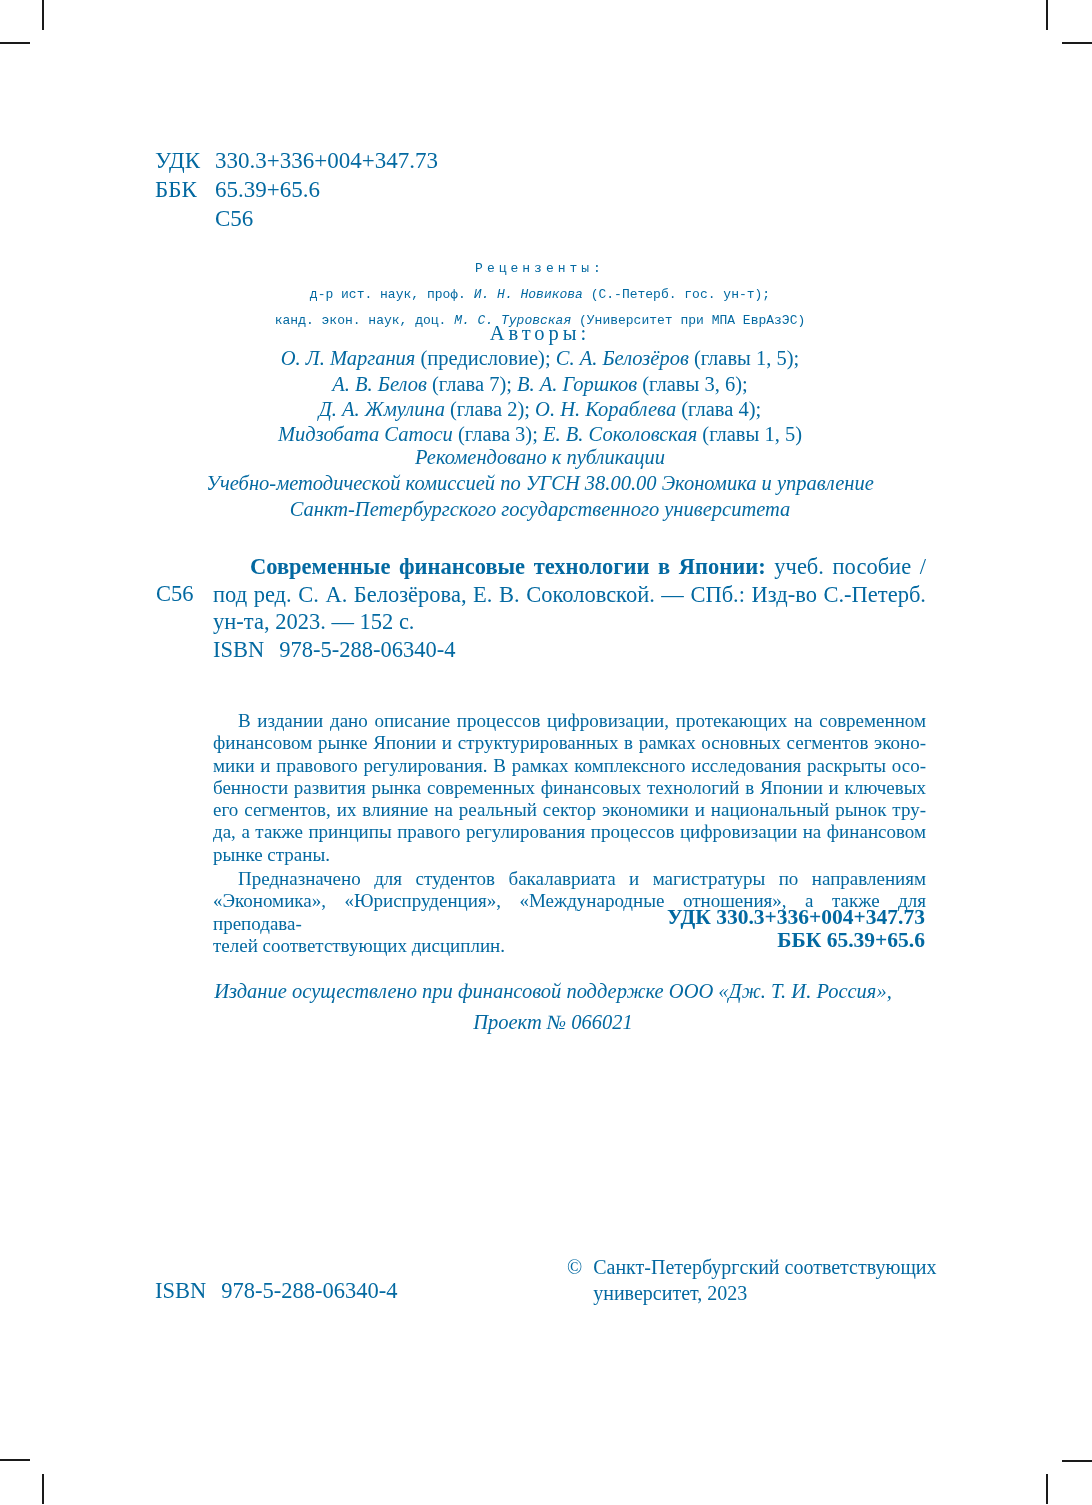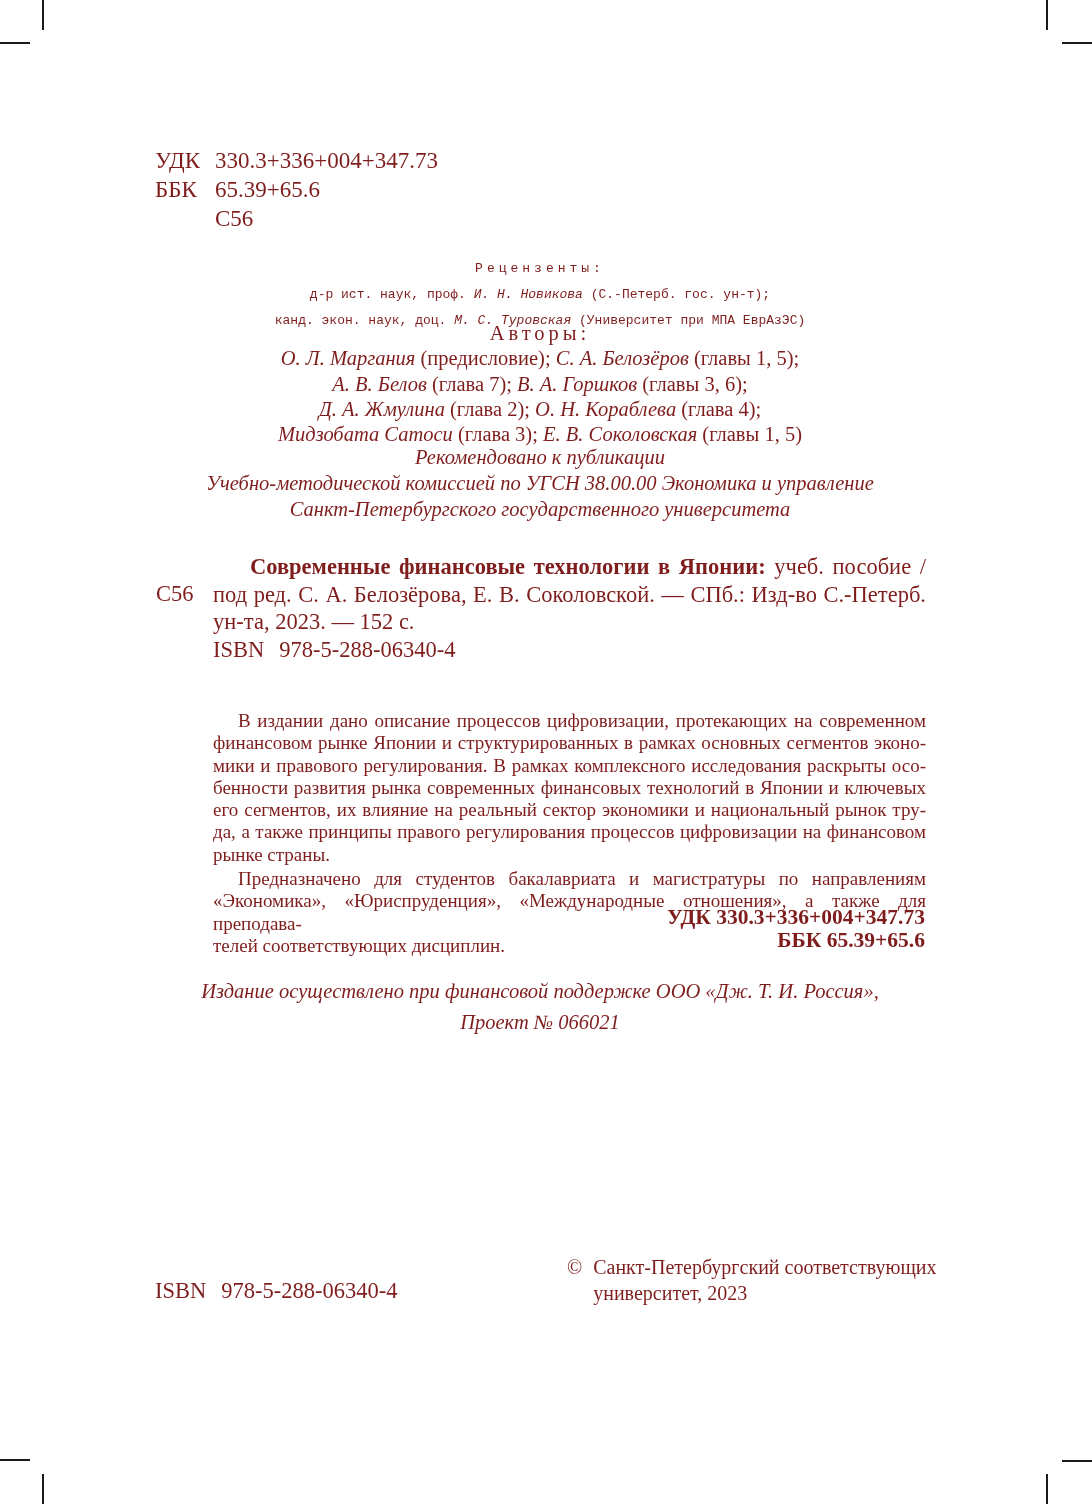--- a/index.html
+++ b/index.html
@@ -1,21 +1,21 @@
 <!DOCTYPE html>
 <html lang="ru"><head>
 <meta charset="utf-8">
 <style>
   html,body{margin:0;padding:0;background:#ffffff;}
   .page{
     position:relative;
     width:1092px;height:1505px;
     background:#ffffff;
     font-family:"Liberation Serif","DejaVu Serif",serif;
-    color:#7f1d1d;
+    color:#0369a1;
     overflow:hidden;
   }
   
   .mark{position:absolute;background:#1a1a1a;}
   .mark.v{width:2px;height:30px;}
   .mark.h{width:30px;height:2px;}
 
   
   .udk-top{position:absolute;left:155px;top:146px;font-size:23px;line-height:29px;}
   .udk-row{white-space:nowrap;}
@@ -38,21 +38,21 @@
   .isbn-num{margin-left:15px;}
 
   
   .annotation{position:absolute;left:213px;top:710px;width:713px;font-size:19px;line-height:22.3px;}
   .p2{margin-top:2px;}
 
   
   .codes-bottom{position:absolute;left:155px;top:906px;width:770px;text-align:right;font-weight:bold;font-size:21.5px;line-height:23px;}
 
   
-  .funding{position:absolute;left:155px;top:976px;width:770px;text-align:center;font-style:italic;font-size:20.5px;line-height:31px;}
+  .funding{position:absolute;left:168px;top:976px;width:770px;text-align:center;font-style:italic;font-size:20.5px;line-height:31px;}
 
   
   .footer-isbn{position:absolute;left:155px;top:1278px;font-size:22.5px;}
   .copyright{position:absolute;left:567px;top:1255px;font-size:20px;line-height:25.5px;display:flex;}
   .copyright .sym{margin-right:11px;}
 </style>
 </head>
 <body>
 
 <div class="page">

